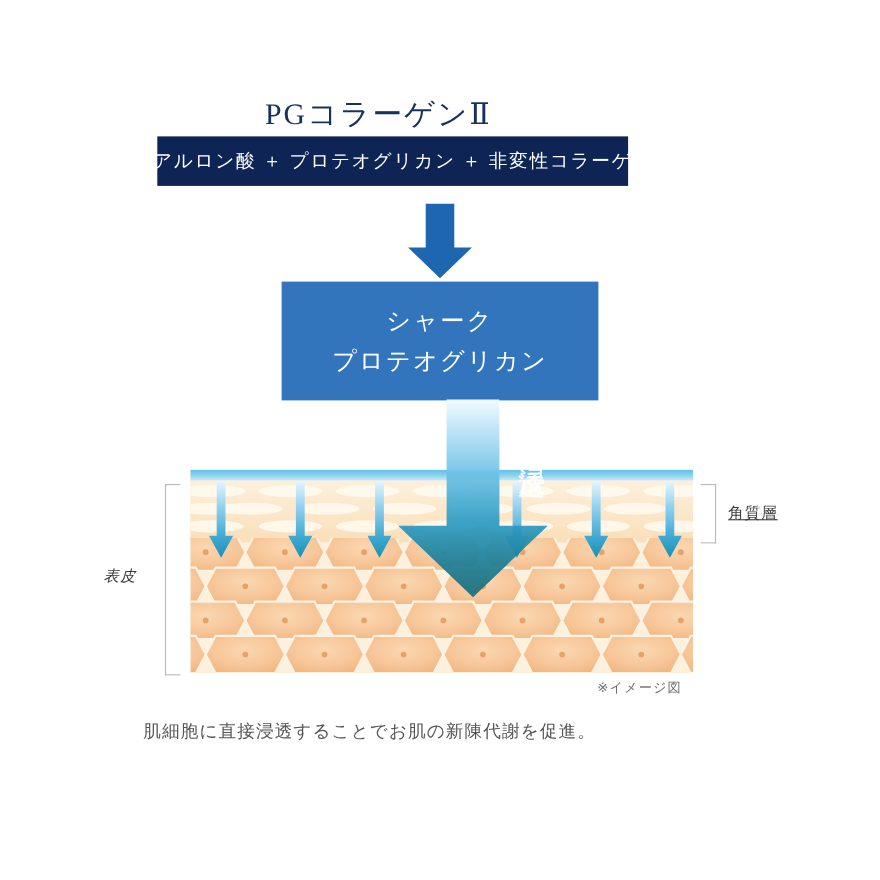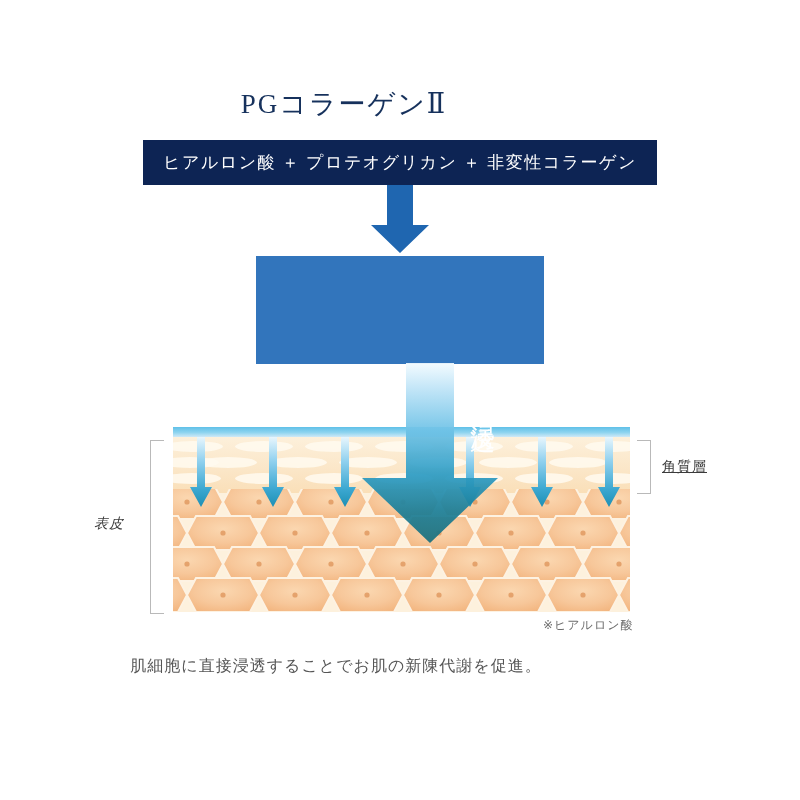--- a/index.html
+++ b/index.html
@@ -26,22 +26,22 @@
     font-size: 27px;
     letter-spacing: 2px;
     color: #16315c;
     font-weight: 400;
   }
 
   
   #ingredients-bar {
     position: absolute;
     left: 143px;
-    top: 140px;
-    width: 514px;
+    top: 124px;
+    width: 428px;
     height: 45px;
     background: #0d2454;
     display: flex;
     align-items: center;
     justify-content: center;
   }
   #ingredients-bar .txt {
     color: #ffffff;
     font-family: "Liberation Serif", "DejaVu Serif", serif;
     font-size: 17px;
@@ -240,20 +240,22 @@
 </div>
 
 <div id="evolution-arrow">
   <svg width="64" height="68" viewBox="0 0 64 68">
     <polygon points="19,0 45,0 45,40 61,40 32,68 3,40 19,40" fill="#1f66b0"></polygon>
   </svg>
   <div class="label">進化</div>
 </div>
 
 <div id="shark-box">
+  <div class="line line1">シャーク</div>
+  <div class="line line2">プロテオグリカン</div>
 </div>
 
 <div id="skin">
   <div id="skin-surface"></div>
 
   <div id="stratum">
 
     <div class="corneocyte" style="left:-10px;  top:4px;  width:60px; height:11px;"></div>
     <div class="corneocyte" style="left:62px;   top:4px;  width:58px; height:11px;"></div>
     <div class="corneocyte" style="left:132px;  top:4px;  width:58px; height:11px;"></div>
@@ -429,17 +431,17 @@
   </svg>
   <div class="label">浸透</div>
 </div>
 
 <div id="bracket-left"></div>
 <div id="label-epidermis">表皮</div>
 
 <div id="bracket-right"></div>
 <div id="label-stratum">角質層</div>
 
-<div id="note-image">※ヒアルロン酸</div>
+<div id="note-image">※イメージ図</div>
 
 <div id="caption">
   <div>肌細胞に直接浸透することでお肌の新陳代謝を促進。</div>
 </div>
 
 </body></html>

